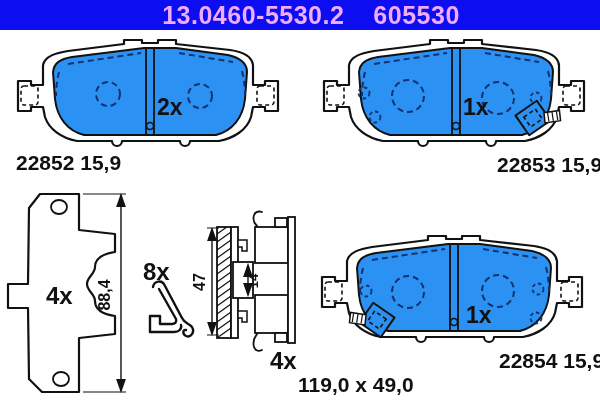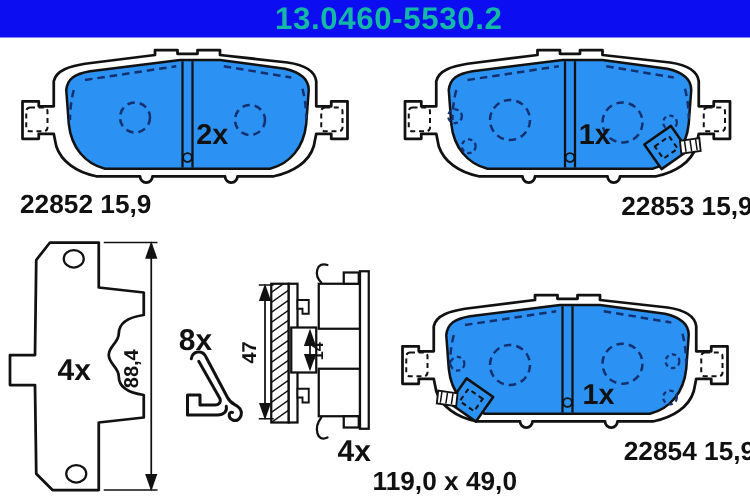--- a/index.html
+++ b/index.html
@@ -1,21 +1,21 @@
 <!DOCTYPE html>
 <html><head>
 <meta charset="utf-8">
 <style>
   html,body{margin:0;padding:0;background:#fff;}
   .page{position:relative;width:600px;height:400px;background:#ffffff;overflow:hidden;
         font-family:"Liberation Sans",sans-serif;}
   .header{position:absolute;top:0;left:0;width:600px;height:30px;background:#0d0df2;
           display:flex;align-items:center;justify-content:center;gap:29px;padding-left:22px;
           box-sizing:border-box;}
-  .header span{color:#14b8a6;font-weight:bold;font-size:25px;letter-spacing:.5px;
+  .header span{color:#f0abfc;font-weight:bold;font-size:25px;letter-spacing:.5px;
                font-family:"Liberation Sans",sans-serif;}
   svg.drawing{position:absolute;top:30px;left:0;}
   svg text{font-family:"Liberation Sans",sans-serif;font-weight:bold;fill:#111;}
   .lbl{font-size:21px}
   .cnt{font-size:23px}
   .cnt2{font-size:24px}
   .dimtxt{font-size:16px;text-anchor:middle}
   .dimtxt2{font-size:13px;text-anchor:middle}
   .outline{fill:#fff;stroke:#111;stroke-width:2.2;stroke-linejoin:round}
   .outline2{fill:#fff;stroke:#111;stroke-width:1.8}
@@ -32,20 +32,21 @@
   .wirethin{fill:none;stroke:#111;stroke-width:1.8;stroke-linecap:round}
   .glyph{fill:#fff;stroke:#111;stroke-width:1.5}
 </style>
 </head>
 <body>
 
 <div class="page">
 
   <div class="header">
     <span>13.0460-5530.2</span>
+    <span>605530</span>
   </div>
 
   <svg class="drawing" width="600" height="370" viewBox="0 0 600 370">
     <defs>
       <marker id="arw" viewBox="0 0 10 10" refX="8.5" refY="5" markerWidth="10" markerHeight="10" orient="auto-start-reverse">
           <path d="M0,1.5 L10,5 L0,8.5 Z" fill="#111"></path>
         </marker>
       <clipPath id="slabClip">
           <rect x="19" y="31" width="14" height="111"></rect>
         </clipPath>

